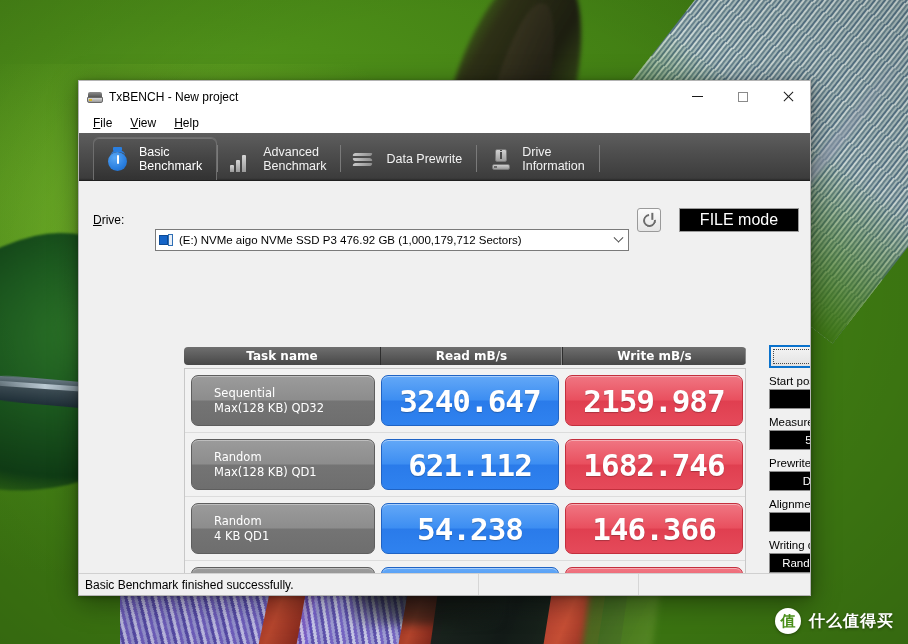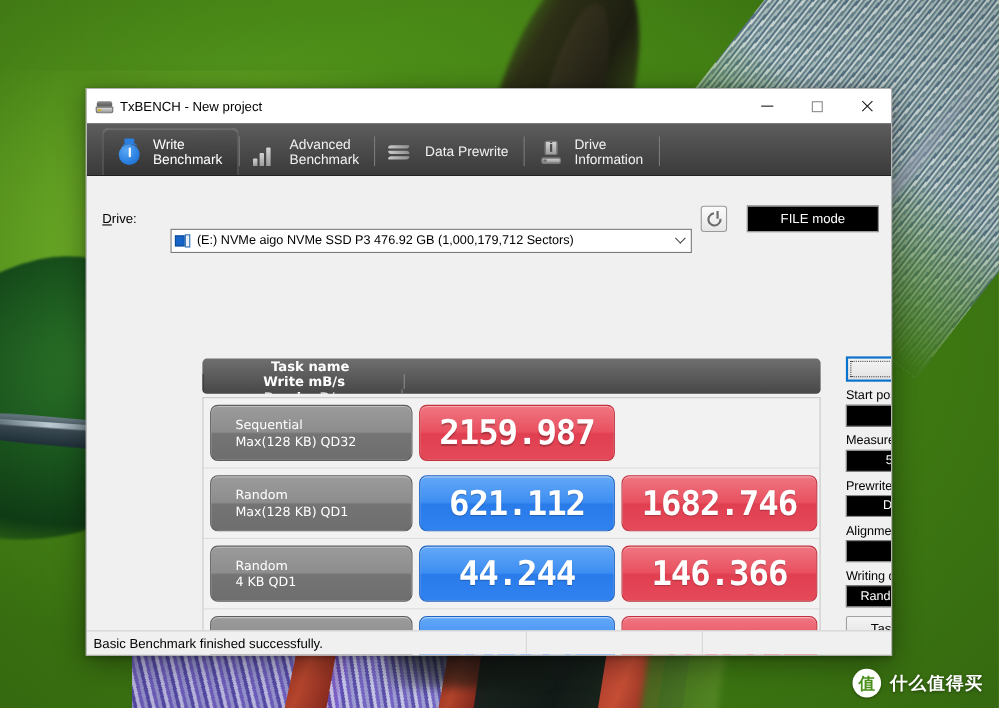--- a/index.html
+++ b/index.html
@@ -306,34 +306,33 @@
   }
   .refresh-btn .rf {
     width: 13px; height: 13px; border: 2px solid #6d6d6d; border-radius: 50%;
     border-top-color: transparent; position: relative; transform: rotate(40deg);
   }
   .refresh-btn .rf:after {
     content:''; position:absolute; left:3px; top:-4px; width:2px; height:7px; background:#6d6d6d; transform: rotate(-40deg);
   }
   .filemode {
     width: 120px; height: 24px; background: #000000; border: 1px solid #9a9a9a;
-    color: #ffffff; font-size: 12px; display: flex; align-items: center; justify-content: center;
+    color: #ffffff; font-size: 16px; display: flex; align-items: center; justify-content: center;
     margin-left: 10px;
   }
 
   
   .results {
     position: absolute; left: 105px; top: 166px; width: 562px;
   }
   .res-header {
-    display: flex; height: 32px;
+    display: flex; height: 18px;
     background: linear-gradient(180deg, #6f6f6f 0%, #5b5b5b 50%, #474747 100%);
     border-radius: 4px;
     overflow: hidden;
-    flex-direction: column;
   }
   .res-header .hc {
     color: #ffffff; font-size: 12px; font-weight: bold;
     display: flex; align-items: center; justify-content: center;
     font-family: "DejaVu Sans", sans-serif;
   }
   .res-header .hc + .hc { border-left: 1px solid #2e2e2e; box-shadow: -1px 0 0 #8a8a8a inset; }
   .hc.c-task  { width: 196px; }
   .hc.c-read  { width: 182px; }
   .hc.c-write { width: 184px; }
@@ -464,30 +463,35 @@
         <span></span>
       </div>
     <div class="tb-btn max">
         <span></span>
       </div>
     <div class="tb-btn close">
         <span></span>
       </div>
   </div>
 
+  <div class="menubar">
+    <div class="menu-item"><u>F</u><span>ile</span></div>
+    <div class="menu-item"><u>V</u><span>iew</span></div>
+    <div class="menu-item"><u>H</u><span>elp</span></div>
+  </div>
 
   <div class="tabstrip">
     <div class="tab active">
       <div class="ico ico-stopwatch">
         <div class="sw-top"></div>
           <div class="sw-arc"></div>
           <div class="sw-circle"></div>
           <div class="sw-hand"></div>
       </div>
-      <div class="tab-label">Write
+      <div class="tab-label">Basic
 Benchmark</div>
     </div>
     <div class="tab-sep"></div>
     <div class="tab">
       <div class="ico ico-bars">
           <i></i>
           <i></i>
           <i></i>
         </div>
       <div class="tab-label">Advanced
@@ -533,48 +537,49 @@
       </div>
       <div class="refresh-btn">
         <div class="rf"></div>
       </div>
       <div class="filemode">FILE mode</div>
     </div>
 
     <div class="results">
       <div class="res-header">
         <div class="hc c-task">Task name</div>
+        <div class="hc c-read">Read mB/s</div>
         <div class="hc c-write">Write mB/s</div>
-        <div class="hc c-read">Read mB/s</div>
       </div>
       <div class="res-body">
 
         <div class="res-row">
           <div class="cell-task">
             <span>Sequential</span>
             <span>Max(128 KB) QD32</span>
           </div>
+          <div class="cell-val cell-read">3240.647</div>
           <div class="cell-val cell-write">2159.987</div>
         </div>
 
         <div class="res-row">
           <div class="cell-task">
             <span>Random</span>
             <span>Max(128 KB) QD1</span>
           </div>
           <div class="cell-val cell-read">621.112</div>
           <div class="cell-val cell-write">1682.746</div>
         </div>
 
         <div class="res-row">
           <div class="cell-task">
             <span>Random</span>
             <span>4 KB QD1</span>
           </div>
-          <div class="cell-val cell-read">44.244</div>
+          <div class="cell-val cell-read">54.238</div>
           <div class="cell-val cell-write">146.366</div>
         </div>
 
         <div class="res-row">
           <div class="cell-task">
             <span>Random</span>
 
           </div>
           <div class="cell-val cell-read">467.817</div>
           <div class="cell-val cell-write">293.204</div>

